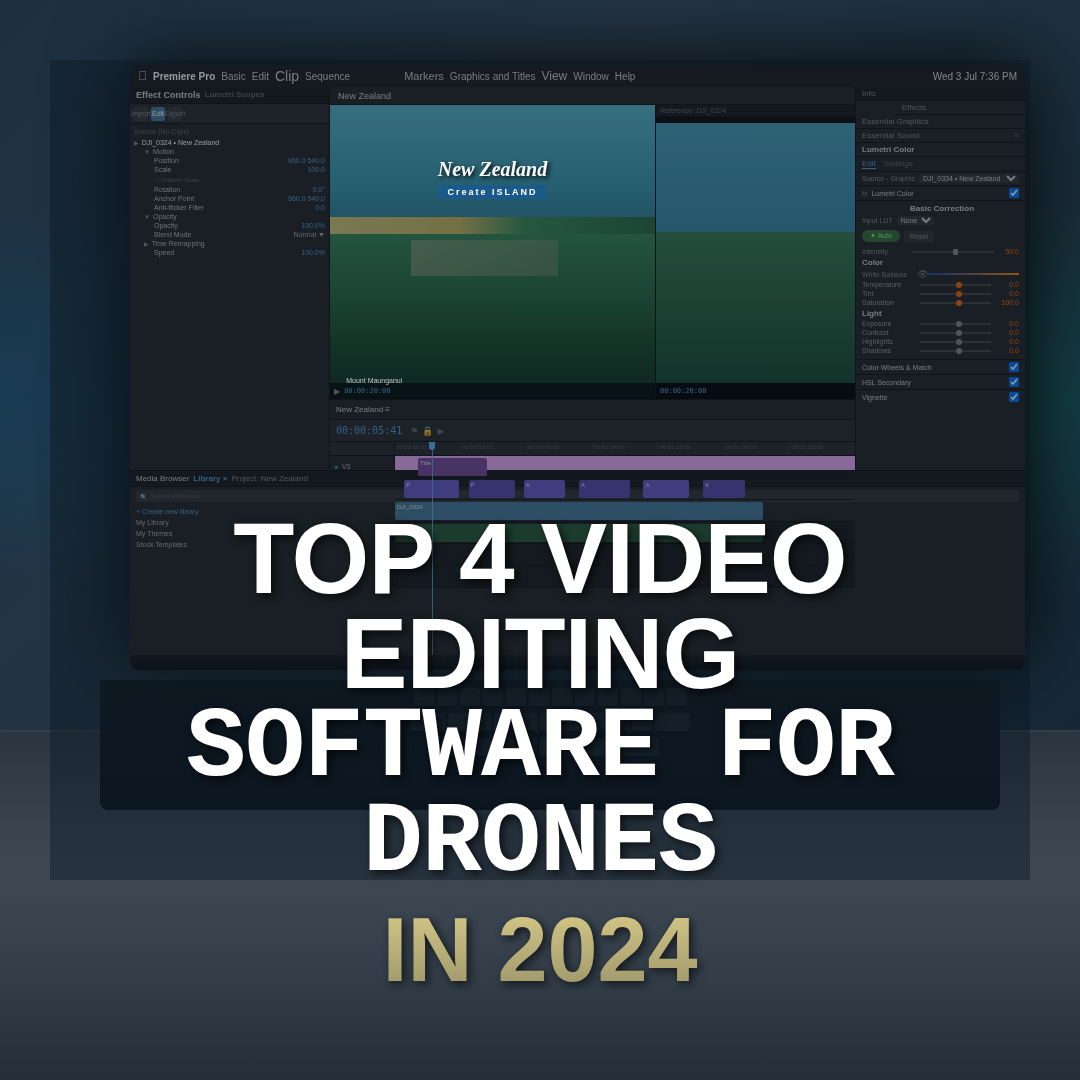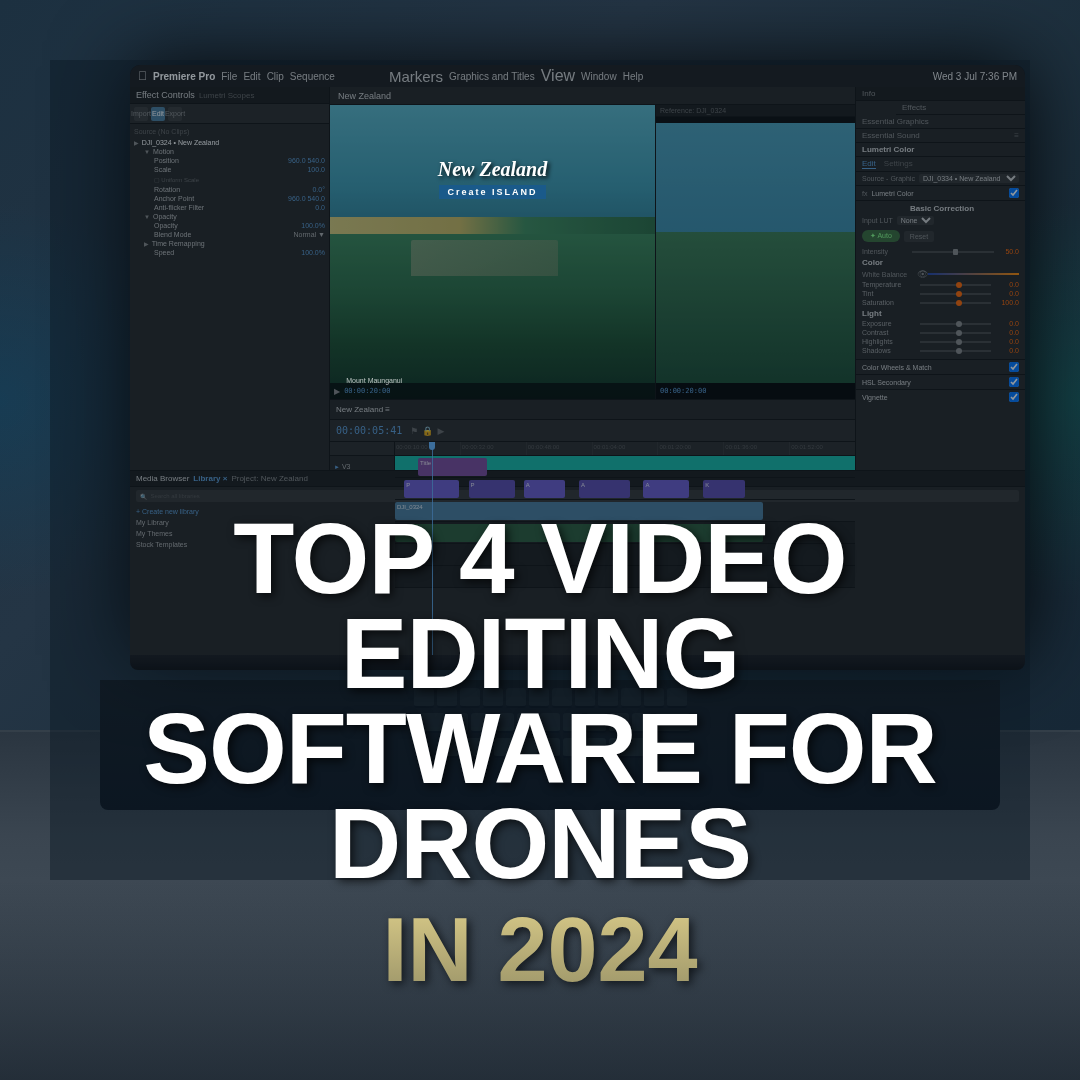--- a/index.html
+++ b/index.html
@@ -55,22 +55,23 @@
       overflow: hidden;
     }
 
     .panel-header {
       background: #1a1a1a;
       padding: 3px 6px;
       font-size: 9px;
       color: #ccc;
       border-bottom: 1px solid #111;
       display: flex;
-      align-items: flex-end;
+      align-items: flex-start;
       gap: 4px;
+      font-weight: bold;
     }
 
     .panel-toolbar {
       height: 20px;
       background: #2a2a2a;
       border-bottom: 1px solid #111;
       display: flex;
       align-items: center;
       padding: 0 4px;
       gap: 3px;
@@ -238,21 +239,21 @@
       line-height: 0.95;
       text-shadow: 3px 3px 10px rgba(0,0,0,0.7);
       letter-spacing: -1px;
     }
 
     .line2 {
       font-size: 100px;
       font-weight: 900;
       color: white;
       text-transform: uppercase;
-      font-family: Liberation Sans, sans-serif;
+      font-family: Liberation Mono, monospace;
       line-height: 0.95;
       text-shadow: 3px 3px 10px rgba(0,0,0,0.7);
       letter-spacing: -1px;
     }
 
     .line3 {
       font-size: 90px;
       font-weight: 900;
       color: #e8d890;
       text-transform: uppercase;
@@ -410,27 +411,27 @@
       <div class="key wider"></div>
     </div>
   </div>
 </div>
 
 <div style="position:absolute;top:65px;left:130px;right:55px;height:590px;background:#0d1117;border-radius:10px 10px 0 0;box-shadow:0 0 80px rgba(0,0,0,0.9);overflow:hidden;">
 
   <div class="macos-menubar">
     <span style="font-size:12px;"></span>
     <span style="font-weight:bold;font-size:10px;color:#fff;">Premiere Pro</span>
-    <span style="font-size:10px;">File</span>
+    <span style="font-size:10px;">Basic</span>
     <span style="font-size:10px;">Edit</span>
-    <span style="font-size:10px;">Clip</span>
+    <span style="font-size:14px;">Clip</span>
     <span style="font-size:10px;">Sequence</span>
-    <span style="font-size:15px;padding-left:48px;">Markers</span>
+    <span style="font-size:11px;padding-left:48px;">Markers</span>
     <span style="font-size:10px;">Graphics and Titles</span>
-    <span style="font-size:16px;">View</span>
+    <span style="font-size:12px;">View</span>
     <span style="font-size:10px;">Window</span>
     <span style="font-size:10px;">Help</span>
     <span class="time-display">Wed 3 Jul 7:36 PM</span>
   </div>
 
   <div class="premiere-ui">
 
     <div class="left-panel">
       <div class="panel-header">
         <span>Effect Controls</span>
@@ -558,21 +559,21 @@
           <div style="position:absolute;top:18px;left:0;right:0;bottom:16px;overflow:hidden;">
             <div style="position:absolute;top:0;left:0;right:0;height:45%;background:linear-gradient(180deg,#4a9eb8 0%,#3a8aa8 100%);"></div>
             <div style="position:absolute;bottom:0;left:0;right:0;height:58%;background:linear-gradient(180deg,#3a7a50 0%,#1a4a30 100%);"></div>
           </div>
           <div style="position:absolute;bottom:0;left:0;right:0;height:16px;background:rgba(0,0,0,0.7);display:flex;align-items:center;padding:0 4px;">
             <span style="font-size:7px;color:#5b9bd5;font-family:monospace;">00:00:20:00</span>
           </div>
         </div>
       </div>
 
-      <div style="flex:1;display:flex;flex-direction:column;background:#14b8a6;">
+      <div style="flex:1;display:flex;flex-direction:column;background:#f0abfc;">
 
         <div style="height:20px;background:#252525;display:flex;align-items:center;padding:0 6px;gap:8px;border-bottom:1px solid #111;">
           <span style="font-size:8px;color:#ccc;">New Zealand ≡</span>
         </div>
 
         <div style="height:22px;background:#2a2a2a;display:flex;align-items:center;padding:0 6px;gap:4px;border-bottom:1px solid #111;">
           <span class="timecode" style="font-size:10px;color:#5b9bd5;font-family:monospace;">00:00:05:41</span>
           <span style="font-size:9px;color:#666;margin-left:4px;">⚑</span>
           <span style="font-size:9px;color:#666;">🔒</span>
           <span style="font-size:9px;color:#666;">▶</span>

